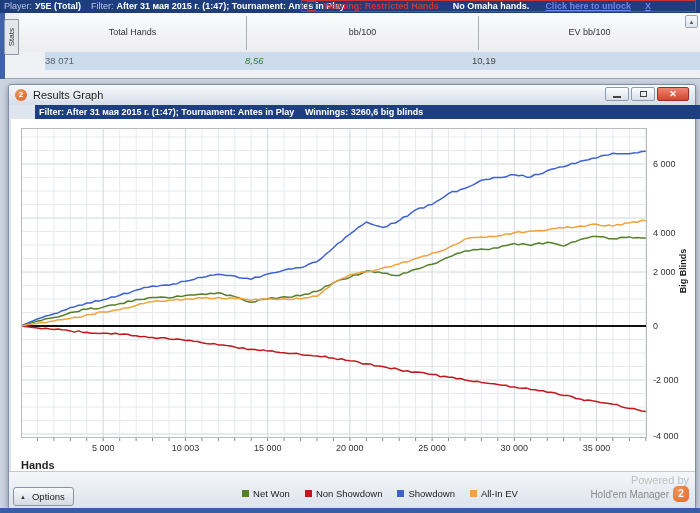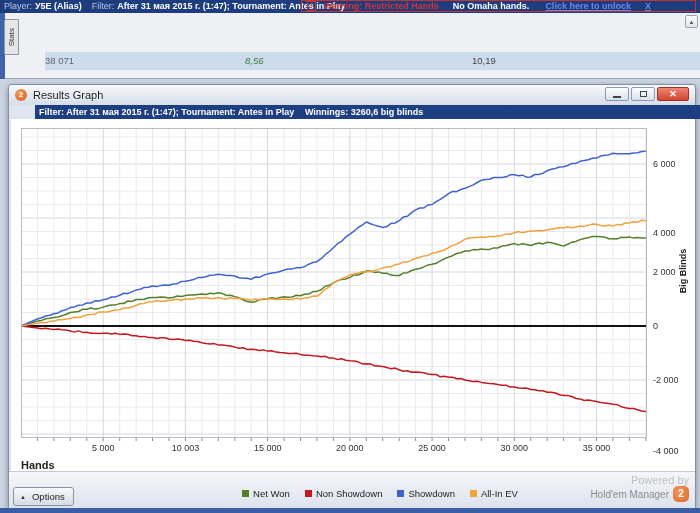--- a/index.html
+++ b/index.html
@@ -90,34 +90,41 @@
                  color:#fff; font-size:10px; font-weight:bold; text-align:center; line-height:16px; }
 
   .bottom-strip { position:absolute; left:0; bottom:0; width:700px; height:5px; background:#3a5ea6; }
 </style>
 </head>
 <body>
 
 <div class="screen">
 
   <div class="topbar">
-    <span class="lbl">Player:</span><span class="val">У5Е (Alias)</span><span class="lbl" style="margin-left:10px;">Filter:</span><span class="val">After 31 мая 2015 г. (1:47); Tournament: Antes in Play</span>
+    <span class="lbl">Player:</span><span class="val">У5Е (Total)</span><span class="lbl" style="margin-left:10px;">Filter:</span><span class="val">After 31 мая 2015 г. (1:47); Tournament: Antes in Play</span>
     <div class="warnbox">
       <span class="warn-ex">!</span>
       <span class="warn-text">Warning: Restricted Hands</span>
       <span class="omaha">No Omaha hands.</span>
       <span class="unlock">Click here to unlock</span>
       <span class="wx">X</span>
     </div>
   </div>
 
   <div class="stats-area">
     <div class="stats-left-strip"></div>
     <div class="stats-tab">
       <span>Stats</span>
+    </div>
+    <div class="hdr-row">
+      <div class="hdr-cell" style="left:0; width:227px;">Total Hands</div>
+      <div class="hdiv" style="left:227px;"></div>
+      <div class="hdr-cell" style="left:228px; width:231px;">bb/100</div>
+      <div class="hdiv" style="left:459px;"></div>
+      <div class="hdr-cell" style="left:460px; width:221px;">EV bb/100</div>
     </div>
     <div class="val-row">
       <div class="val-cell" style="left:0; width:198px;">38 071</div>
       <div class="val-cell" style="left:200px; width:225px; color:#2e7d2e;font-style:italic;">8,56</div>
       <div class="val-cell" style="left:427px; width:220px; color:#444;">10,19</div>
     </div>
     <div class="scroll-up">▲</div>
   </div>
 
   <div class="gwindow">
@@ -256,21 +263,21 @@
           <span class="xtick-lab" style="left: 396.074px;">25 000</span>
           <span class="xtick-lab" style="left: 478.289px;">30 000</span>
           <span class="xtick-lab" style="left: 560.504px;">35 000</span>
         </div>
       <div id="ylabs">
           <span class="ytick-lab" style="top: 39.9925px;">6 000</span>
           <span class="ytick-lab" style="top: 109px;">4 000</span>
           <span class="ytick-lab" style="top: 147.997px;">2 000</span>
           <span class="ytick-lab" style="top: 201.999px;">0</span>
           <span class="ytick-lab" style="top: 256.002px;">-2 000</span>
-          <span class="ytick-lab" style="top: 327px;">-4 000</span>
+          <span class="ytick-lab" style="top: 312px;">-4 000</span>
         </div>
       <div class="xaxis-title">Hands</div>
       <div class="yaxis-title">Big Blinds</div>
     </div>
 
     <div class="bottombar">
       <div class="opt-btn">
         <span class="arr">▲</span>
         <span>Options</span>
       </div>

